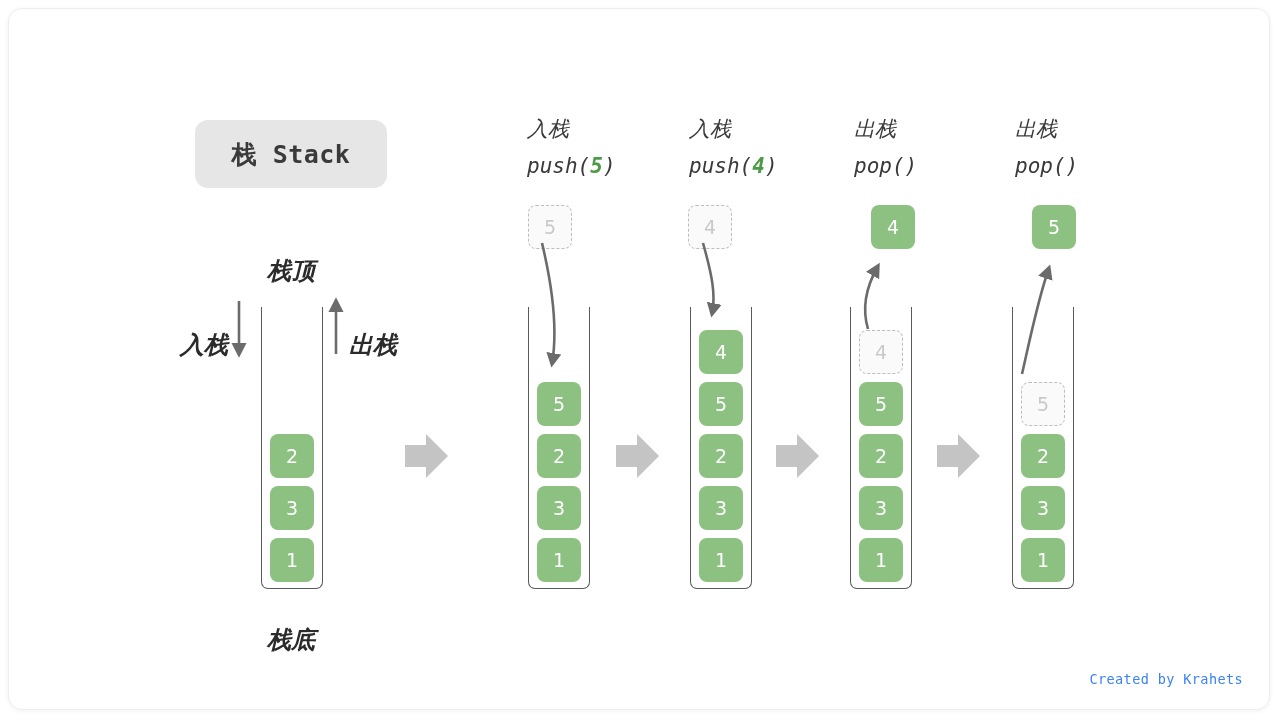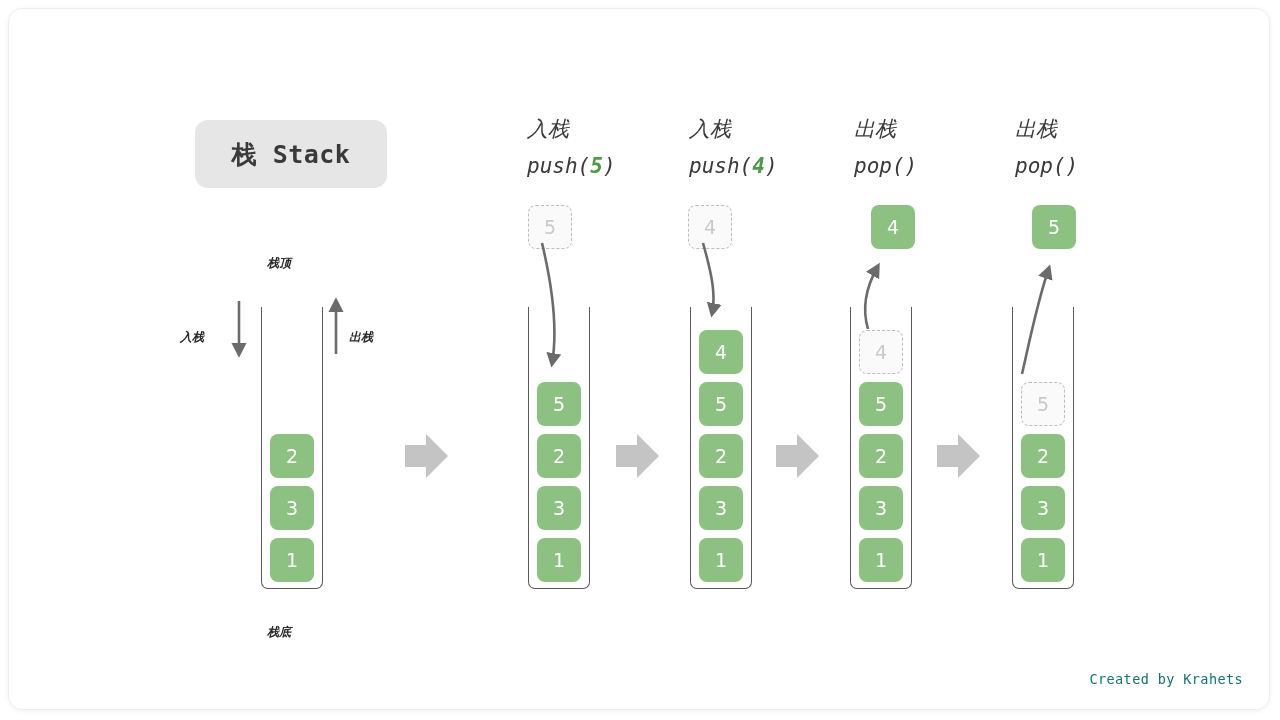--- a/index.html
+++ b/index.html
@@ -48,21 +48,21 @@
     font-weight: 700;
     color: #3a3a3a;
     letter-spacing: 0.5px;
     white-space: nowrap;
   }
 
   
   .abs { position: absolute; white-space: nowrap; font-style: italic; }
 
   .cn-label {
-    font-size: 12px;
+    font-size: 24px;
     font-weight: 700;
     color: #2b2b2b;
     font-family: "DejaVu Sans", "Liberation Sans", sans-serif;
   }
 
   .op-head {
     font-size: 21px;
     color: #3a3a3a;
     font-family: "DejaVu Sans", "Liberation Sans", sans-serif;
     line-height: 1.0;
@@ -119,21 +119,21 @@
     pointer-events: none;
   }
 
   
   #credit {
     position: absolute;
     right: 26px;
     bottom: 22px;
     font-family: "DejaVu Sans Mono", "Liberation Mono", monospace;
     font-size: 13.5px;
-    color: #0f766e;
+    color: #3b82f6;
     letter-spacing: 0.4px;
   }
 </style>
 </head>
 <body>
 
 <div id="canvas">
 
   <div id="title-chip">
     <span class="t">栈 Stack</span>

